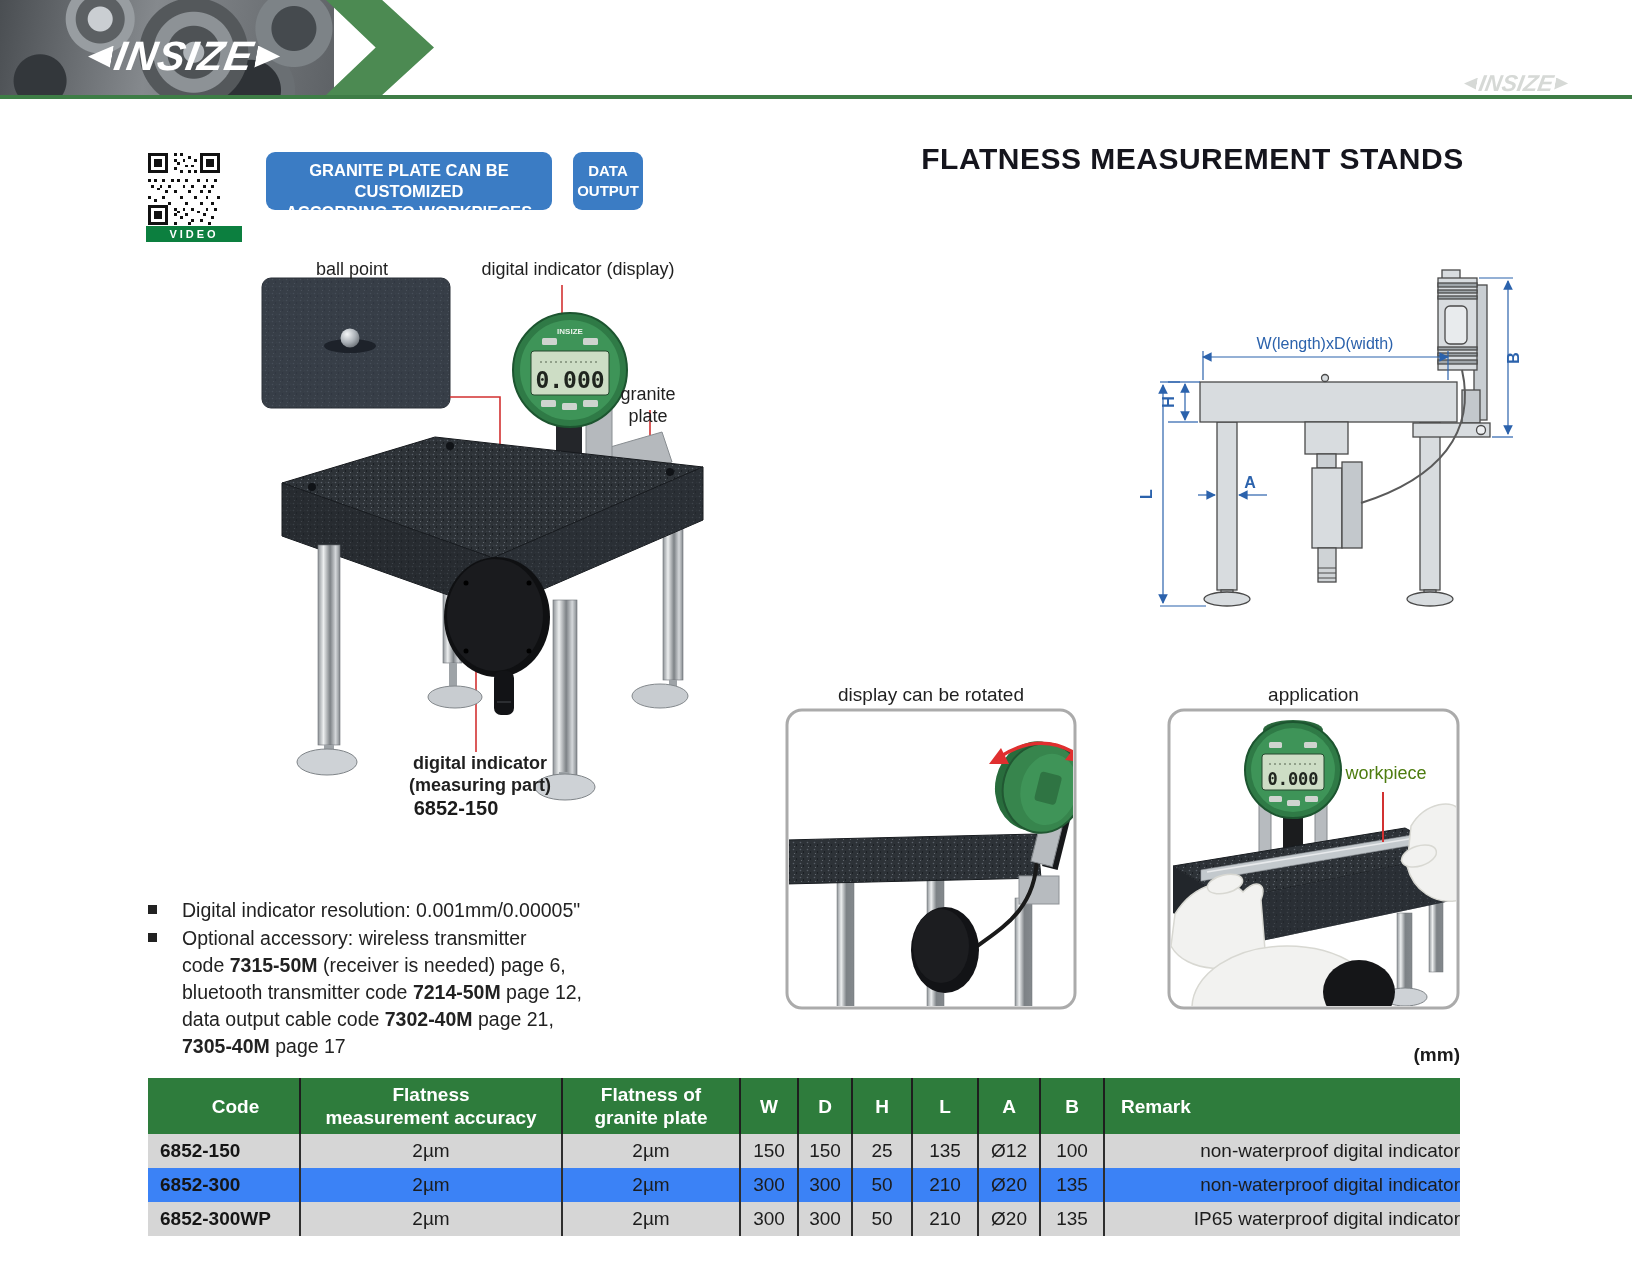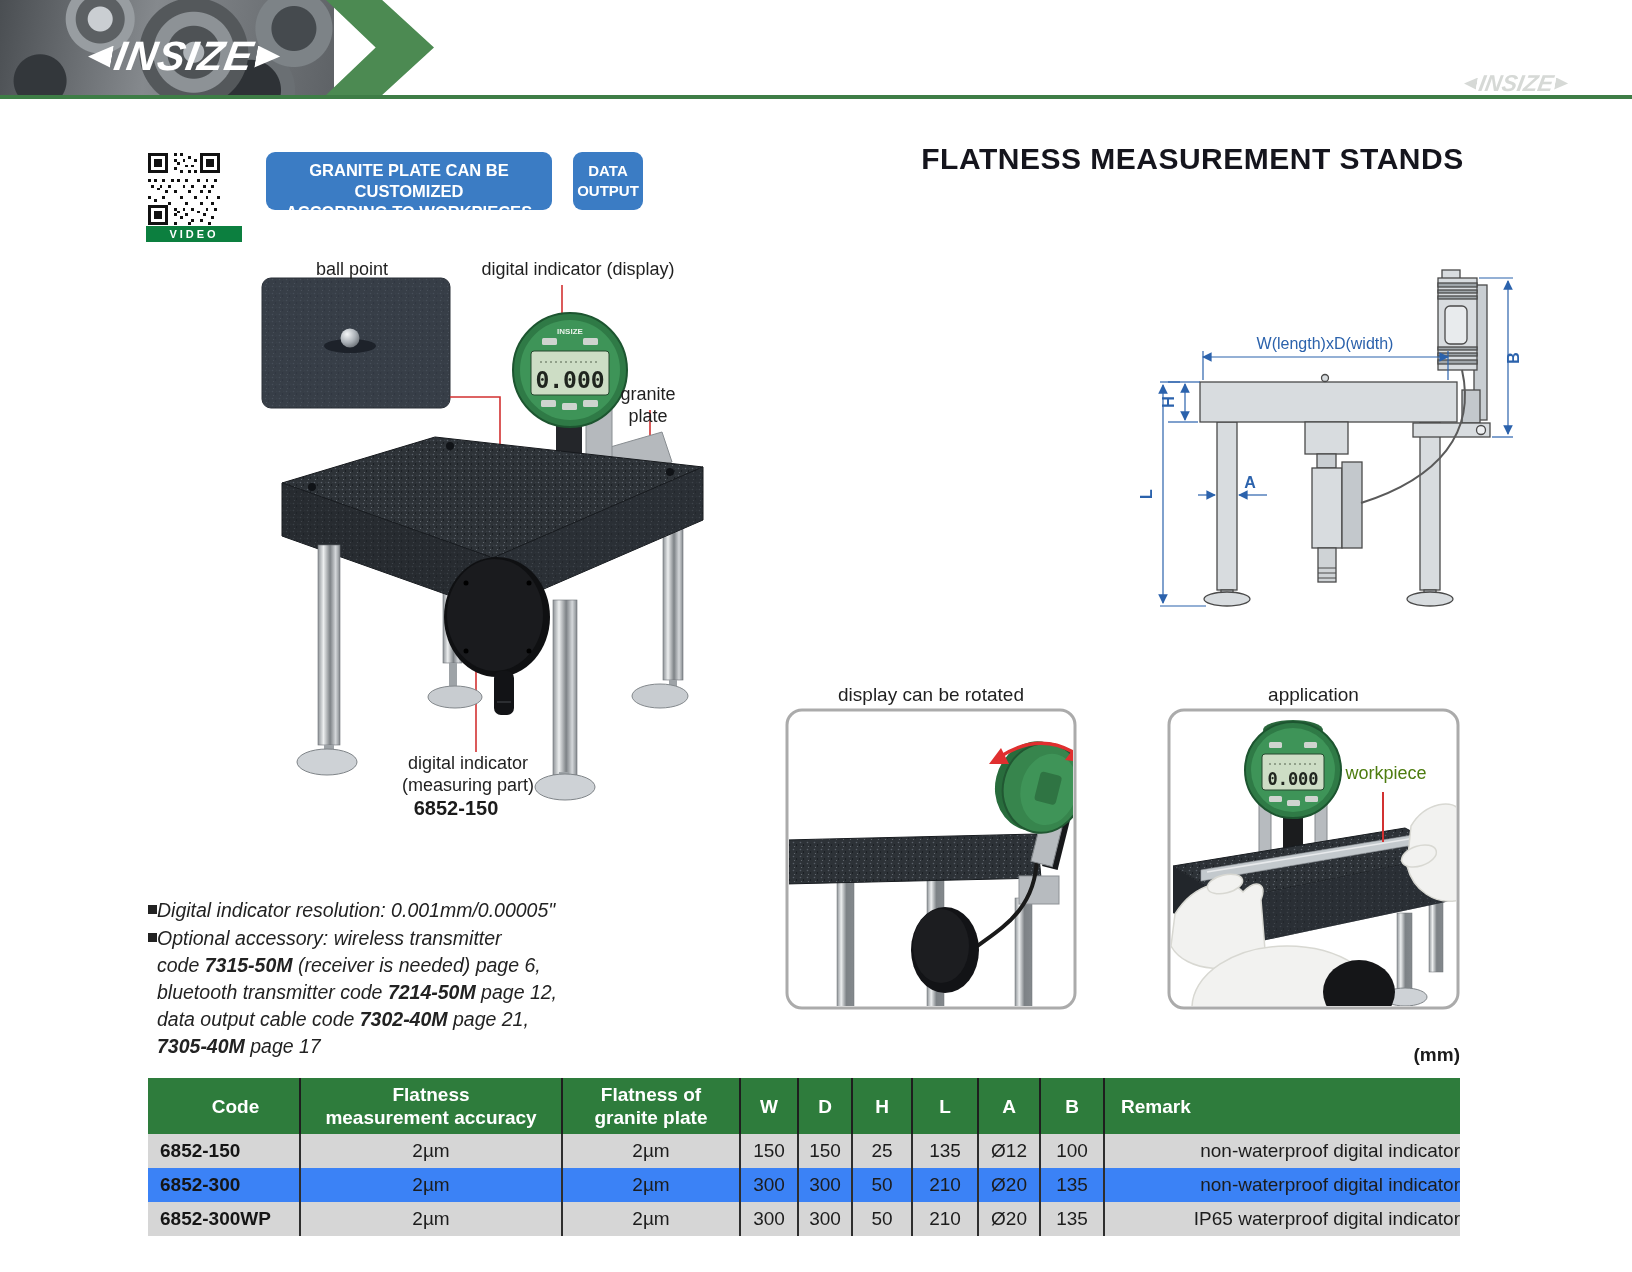--- a/index.html
+++ b/index.html
@@ -44,32 +44,32 @@
   .badge-2 { left:573px; top:152px; width:70px; height:58px; font-size:15px;
     line-height:20px; padding-top:9px; box-sizing:border-box; }
   .page-title { left:915px; top:142px; width:555px; text-align:center;
     font-size:30px; font-weight:bold; color:#15151d; letter-spacing:0.5px; }
 
   
   .fig-label { font-size:18px; color:#1f1f1f; text-align:center; white-space:pre-line; line-height:22px; }
   .lbl-ball   { left:292px; top:258px; width:120px; }
   .lbl-disp   { left:448px; top:258px; width:260px; }
   .lbl-gran   { left:603px; top:383px; width:90px; }
-  .lbl-meas   { left:388px; top:752px; width:160px; }
+  .lbl-meas   { left:400px; top:752px; width:160px;font-weight:bold; }
   .lbl-model  { left:376px; top:797px; width:160px; text-align:center; font-size:20px; font-weight:bold; color:#1b1b1b; }
 
   
   .photo-caption { font-size:19px; color:#1f1f1f; text-align:center; }
   .cap-rot { left:785px; top:684px; width:292px; }
   .cap-app { left:1167px; top:684px; width:293px; }
   .lbl-workpiece { left:1338px; top:763px; width:96px; text-align:center; font-size:18px; color:#4d7c0f; z-index:5; }
 
   
   .notes { left:148px; top:897px; width:505px; font-size:19.5px; color:#222; }
-  .note-row { display:flex; gap:0; margin-bottom:1px;font-style:italic; }
+  .note-row { display:flex; gap:25px; margin-bottom:1px; }
   .note-sq { flex:0 0 9px; width:9px; height:9px; background:#222; margin-top:8px; }
   .note-text { line-height:27px; white-space:pre-line; }
   .note-text b { font-weight:bold; }
 
   .mm-note { left:1360px; top:1044px; width:100px; text-align:right; font-size:19px; font-weight:bold; color:#1b1b1b; }
 
   
   .spec-table { left:148px; top:1078px; width:1312px; border-collapse:collapse;
     table-layout:fixed; font-size:19px; }
   .spec-table th { background:#2e7c3c; color:#fff; font-weight:bold; height:56px;

